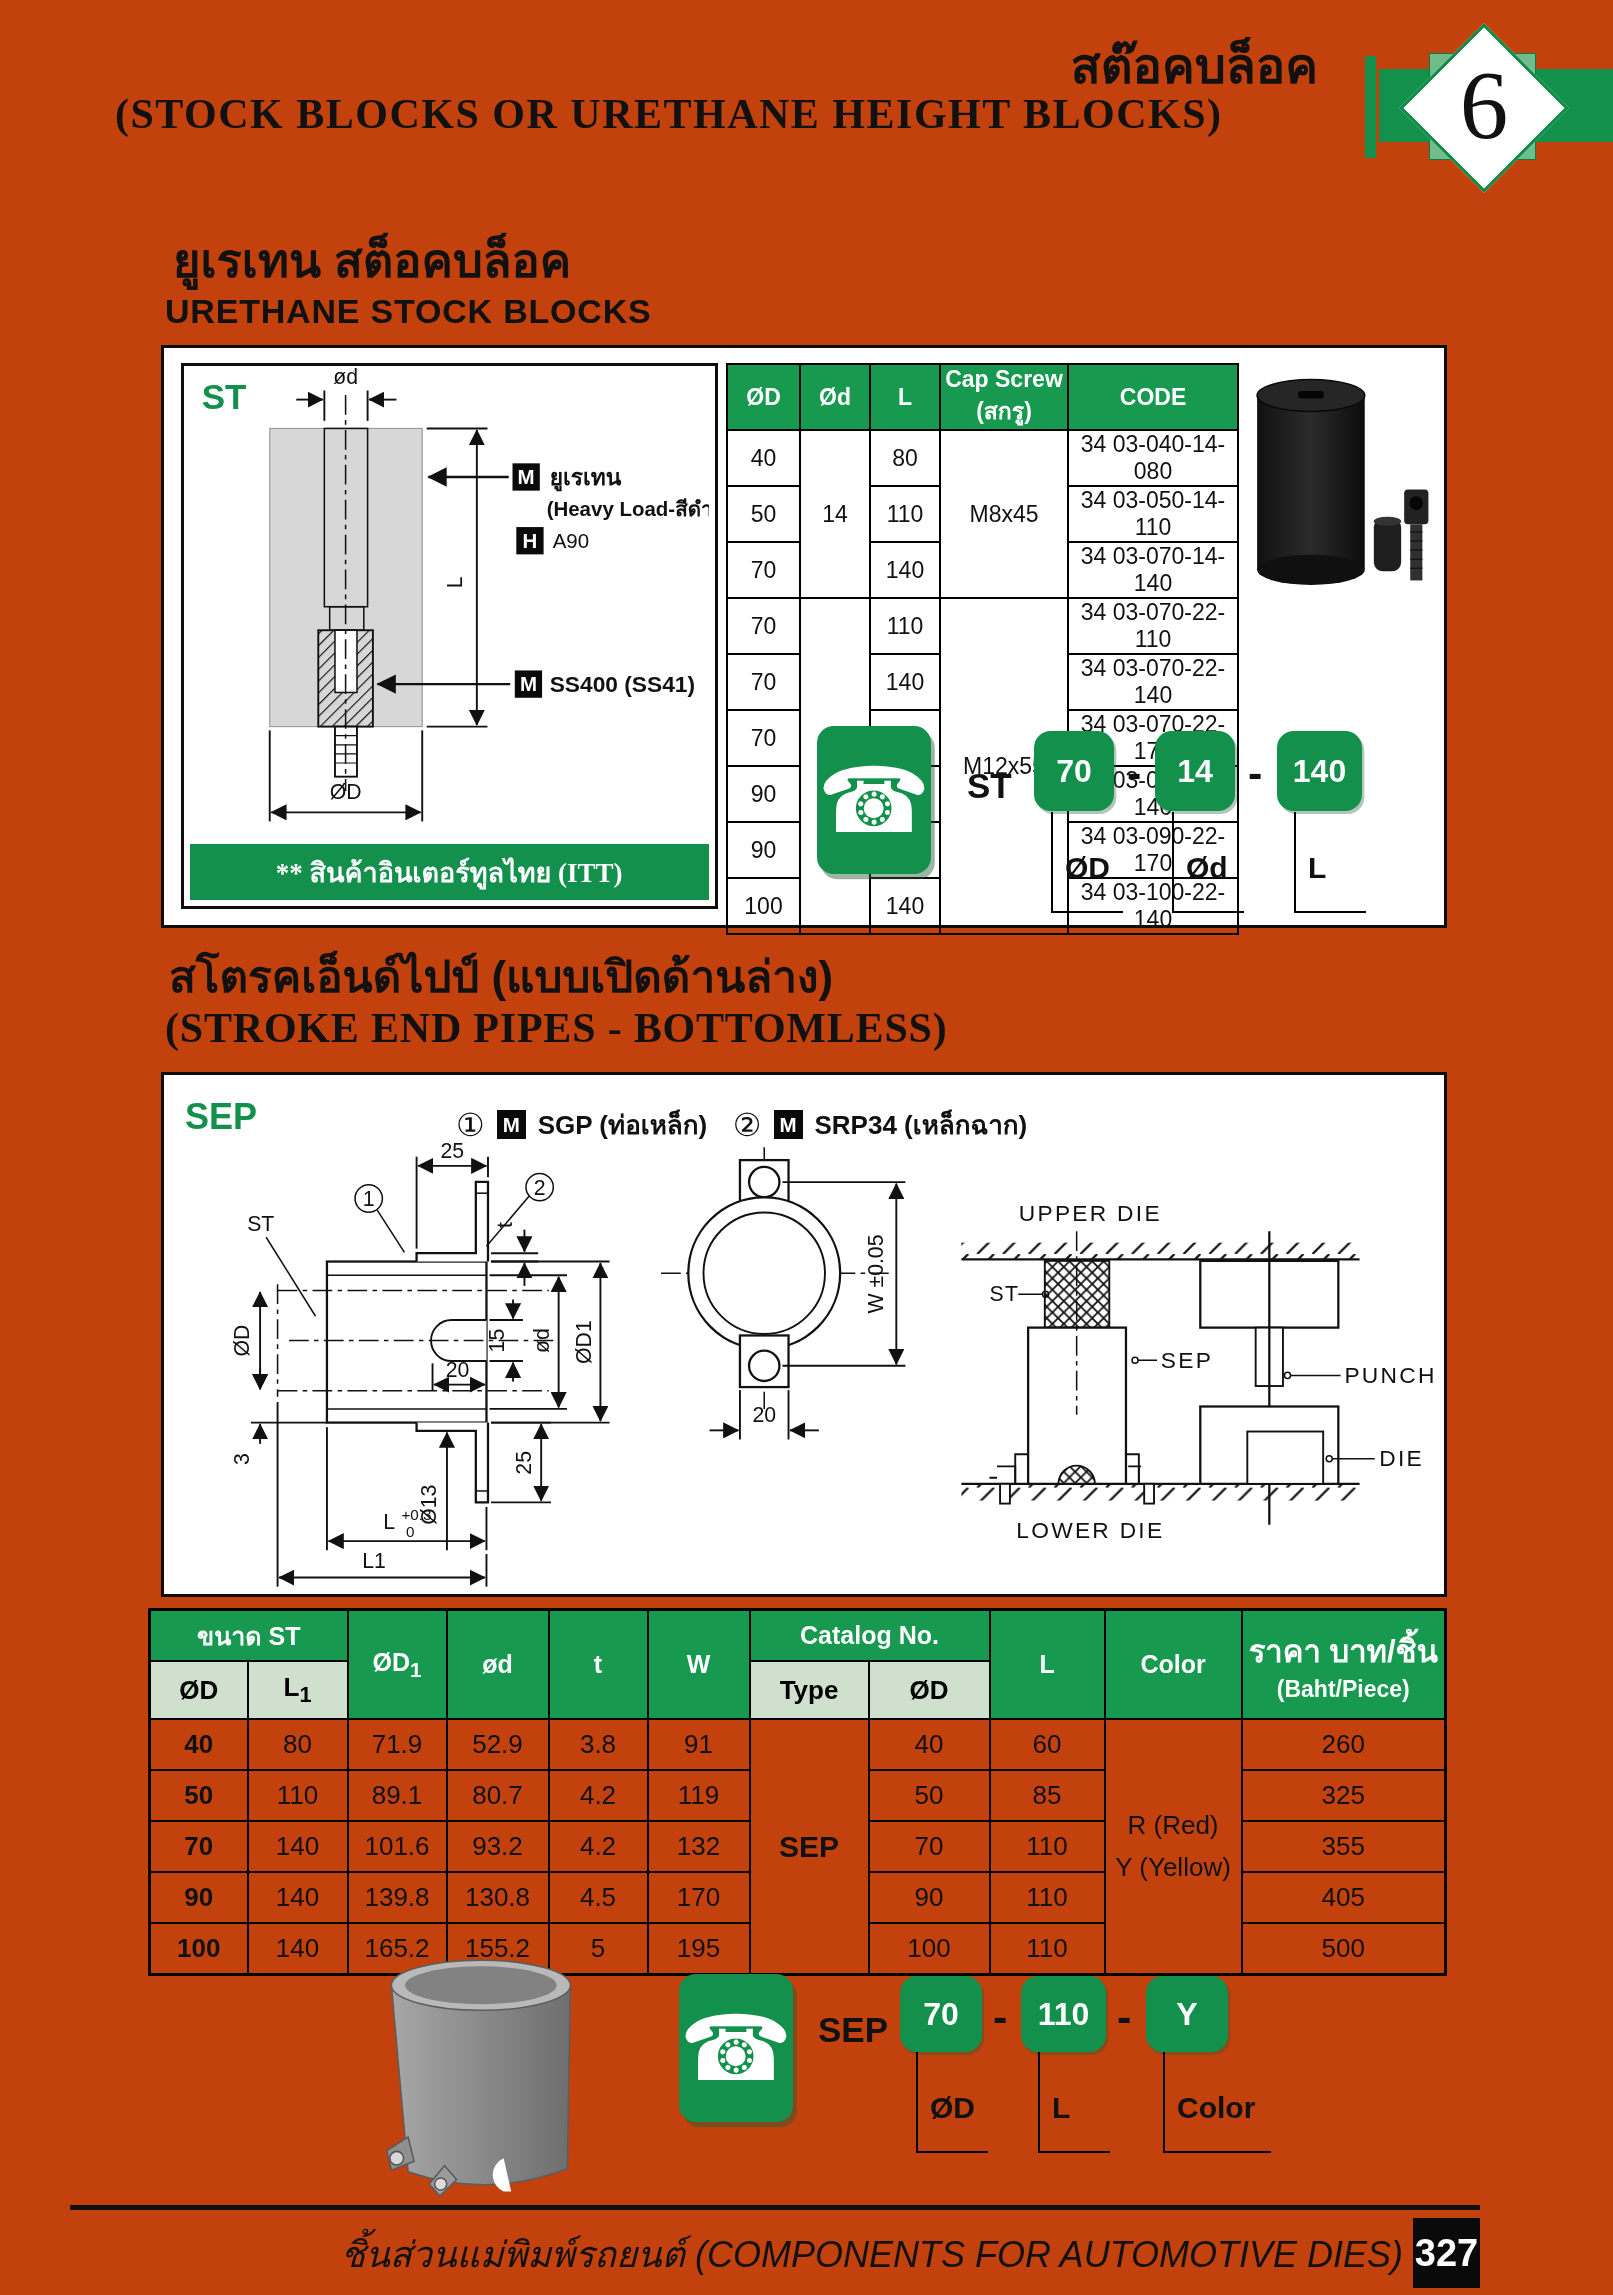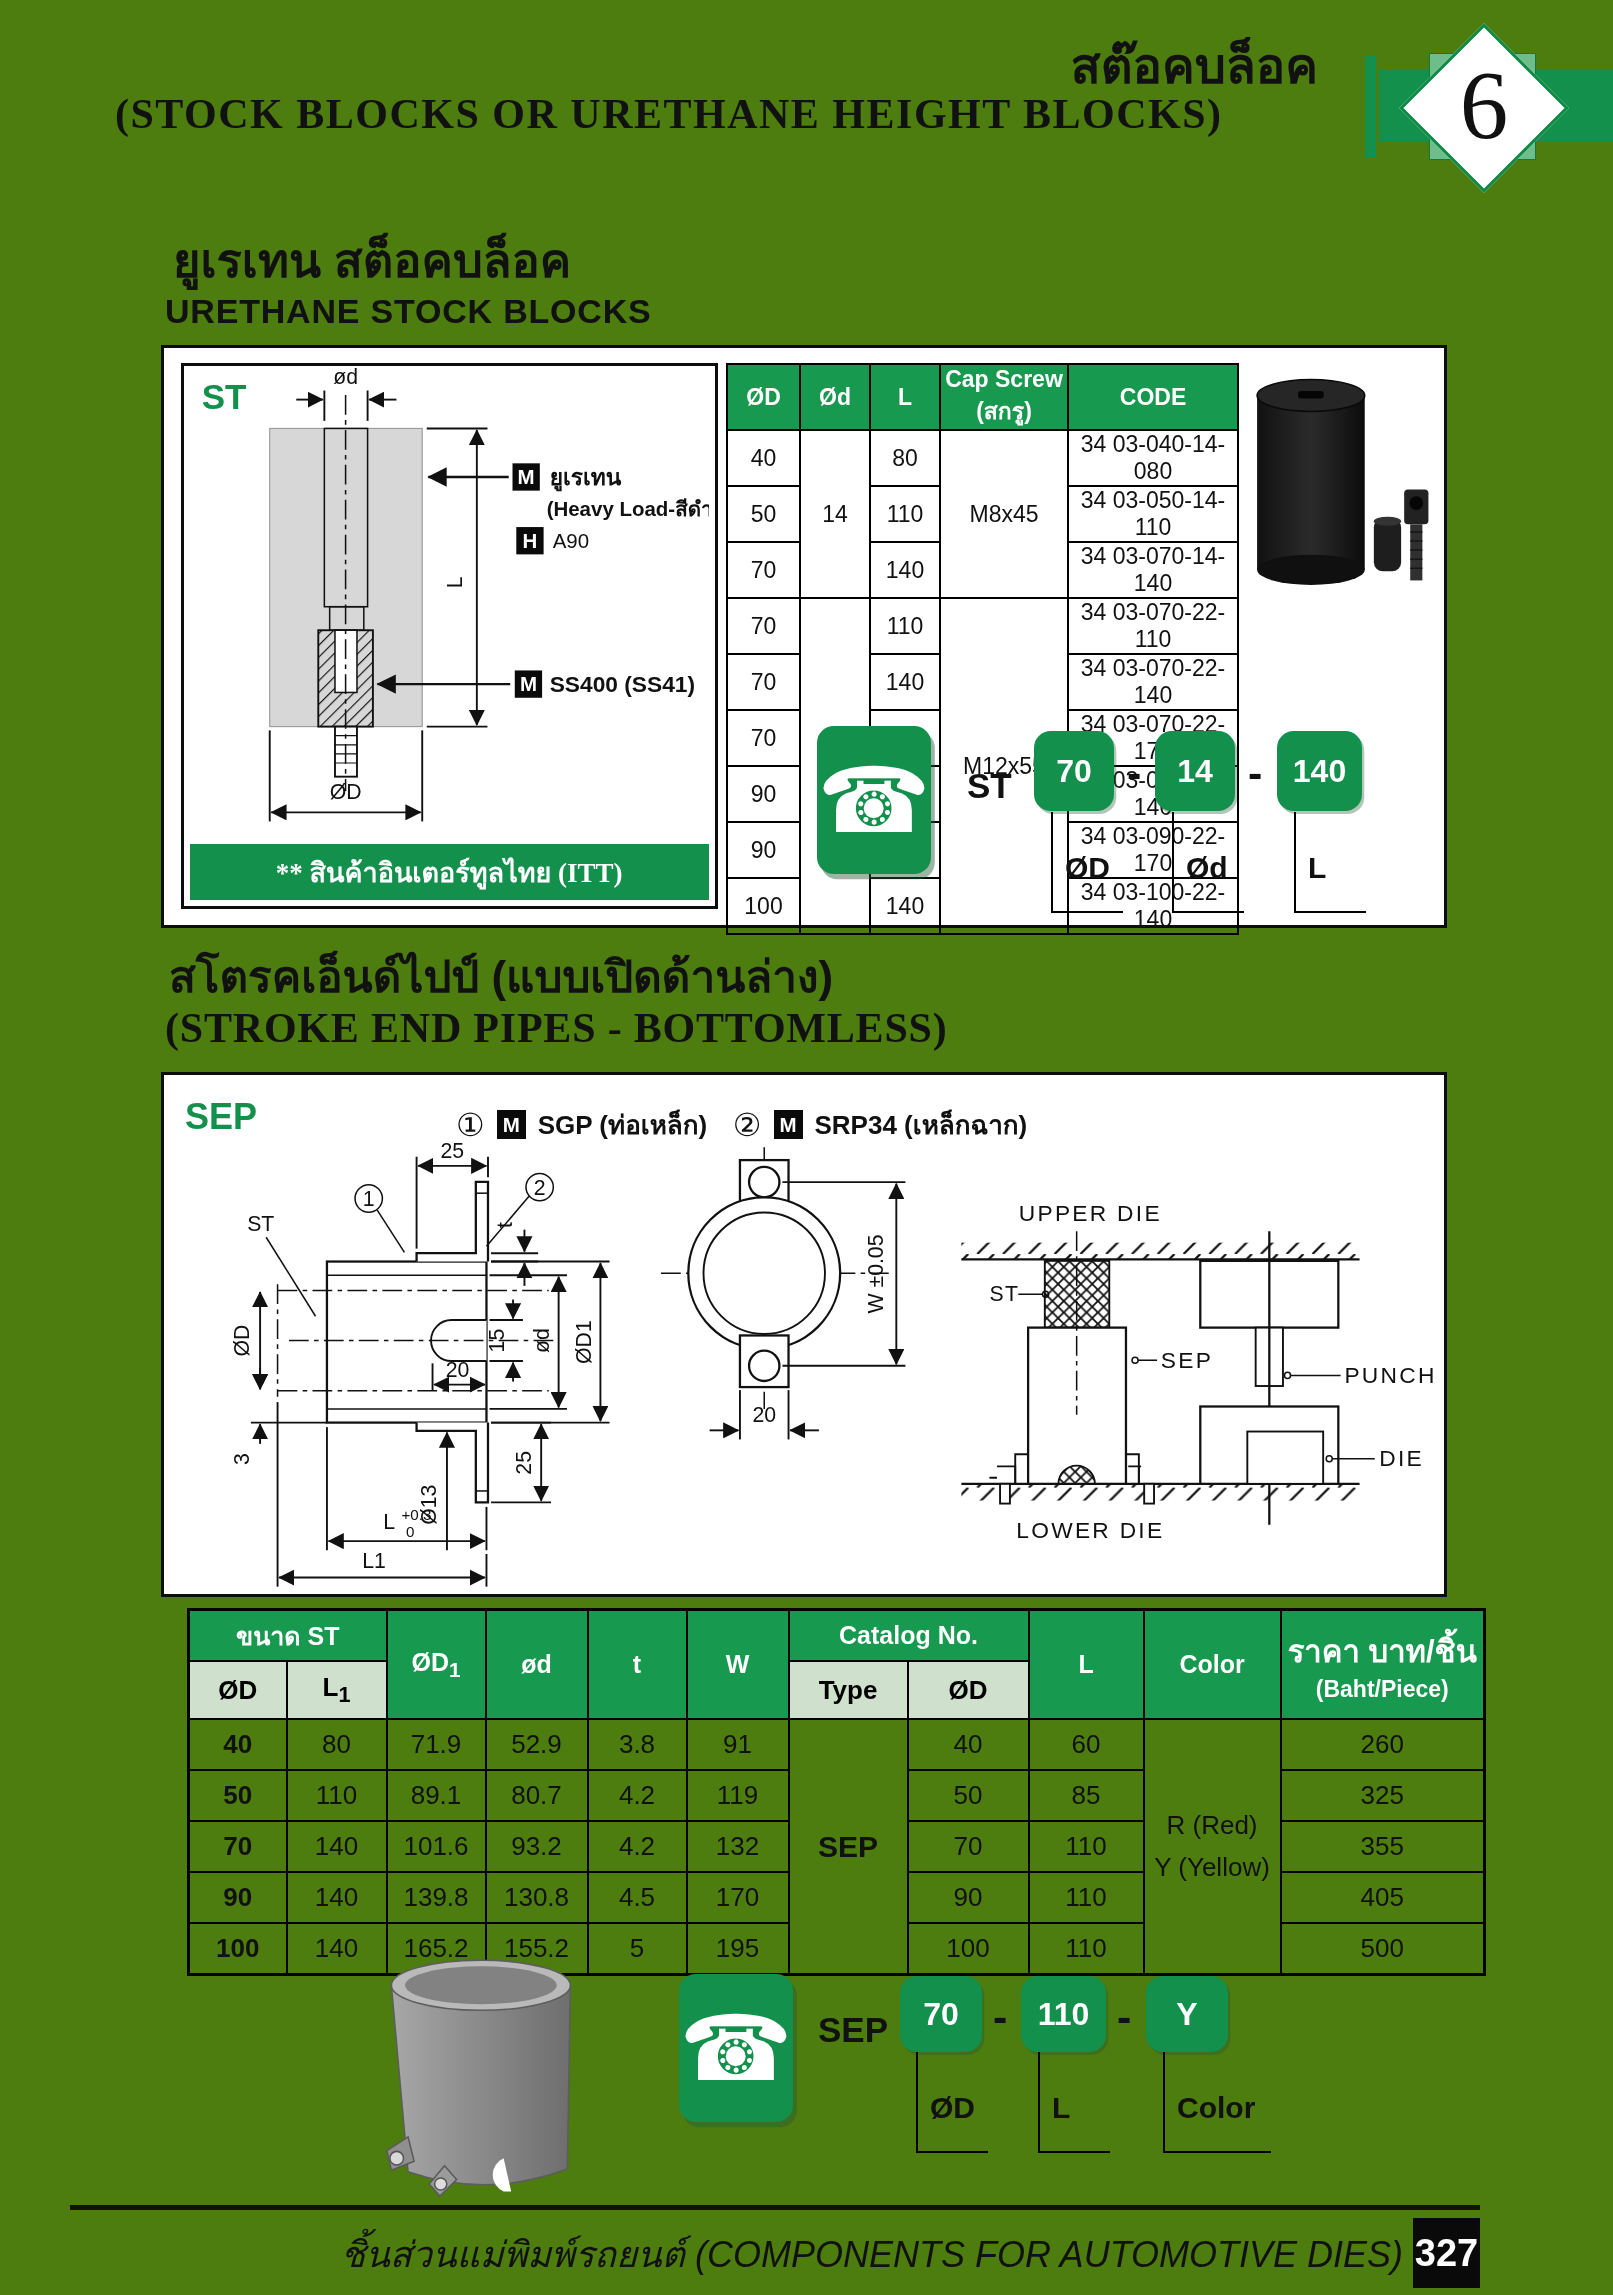--- a/index.html
+++ b/index.html
@@ -1,16 +1,16 @@
 <!DOCTYPE html>
 <html style="font-size:12px"><head>
 <meta charset="utf-8">
 <style>
   html,body{margin:0;padding:0;background:#e8e8e8;}
-  .page{position:relative;width:1614px;height:2295px;background:#4d7c0f;overflow:hidden;
+  .page{position:relative;width:1614px;height:2295px;background:#c2410c;overflow:hidden;
         font-family:"Liberation Sans", sans-serif;color:#111;}
   .abs{position:absolute;}
 
   
   .title-thai{font-size:49px;font-weight:bold;white-space:nowrap;}
   .title-eng{font-size:42px;font-weight:bold;font-family:"Liberation Serif", serif;white-space:nowrap;letter-spacing:1.5px;}
   .badge{width:255px;height:190px;}
   .badge .vbar{position:absolute;left:6px;top:39px;width:10.6px;height:102px;background:#12904c;}
   .badge .hbar{position:absolute;left:20px;top:52px;width:235px;height:73px;background:#12904c;}
   .badge .sq{position:absolute;left:70px;top:36px;width:105px;height:105px;background:#6fbd8b;border:1.5px solid #0d7a3e;}
@@ -476,21 +476,21 @@
         <text x="520" y="258" style="font-size:30px;letter-spacing:3px">PUNCH</text>
         <line x1="515" y1="248" x2="449" y2="248" class="thin"></line>
         <circle cx="445" cy="248" r="4" class="thin"></circle>
         <text x="566" y="368" style="font-size:30px;letter-spacing:3px">DIE</text>
         <line x1="560" y1="358" x2="504" y2="358" class="thin"></line>
         <circle cx="500" cy="358" r="4" class="thin"></circle>
       </g>
     </svg>
   </div>
 
-  <table class="t2 abs" style="left:148px;top:1608px;margin-left:39px;">
+  <table class="t2 abs" style="left:148px;top:1608px;">
     <colgroup>
       <col style="width:98px">
         <col style="width:100px">
         <col style="width:99px">
         <col style="width:102px">
       <col style="width:99px">
         <col style="width:102px">
         <col style="width:119px">
         <col style="width:121px">
       <col style="width:115px">

